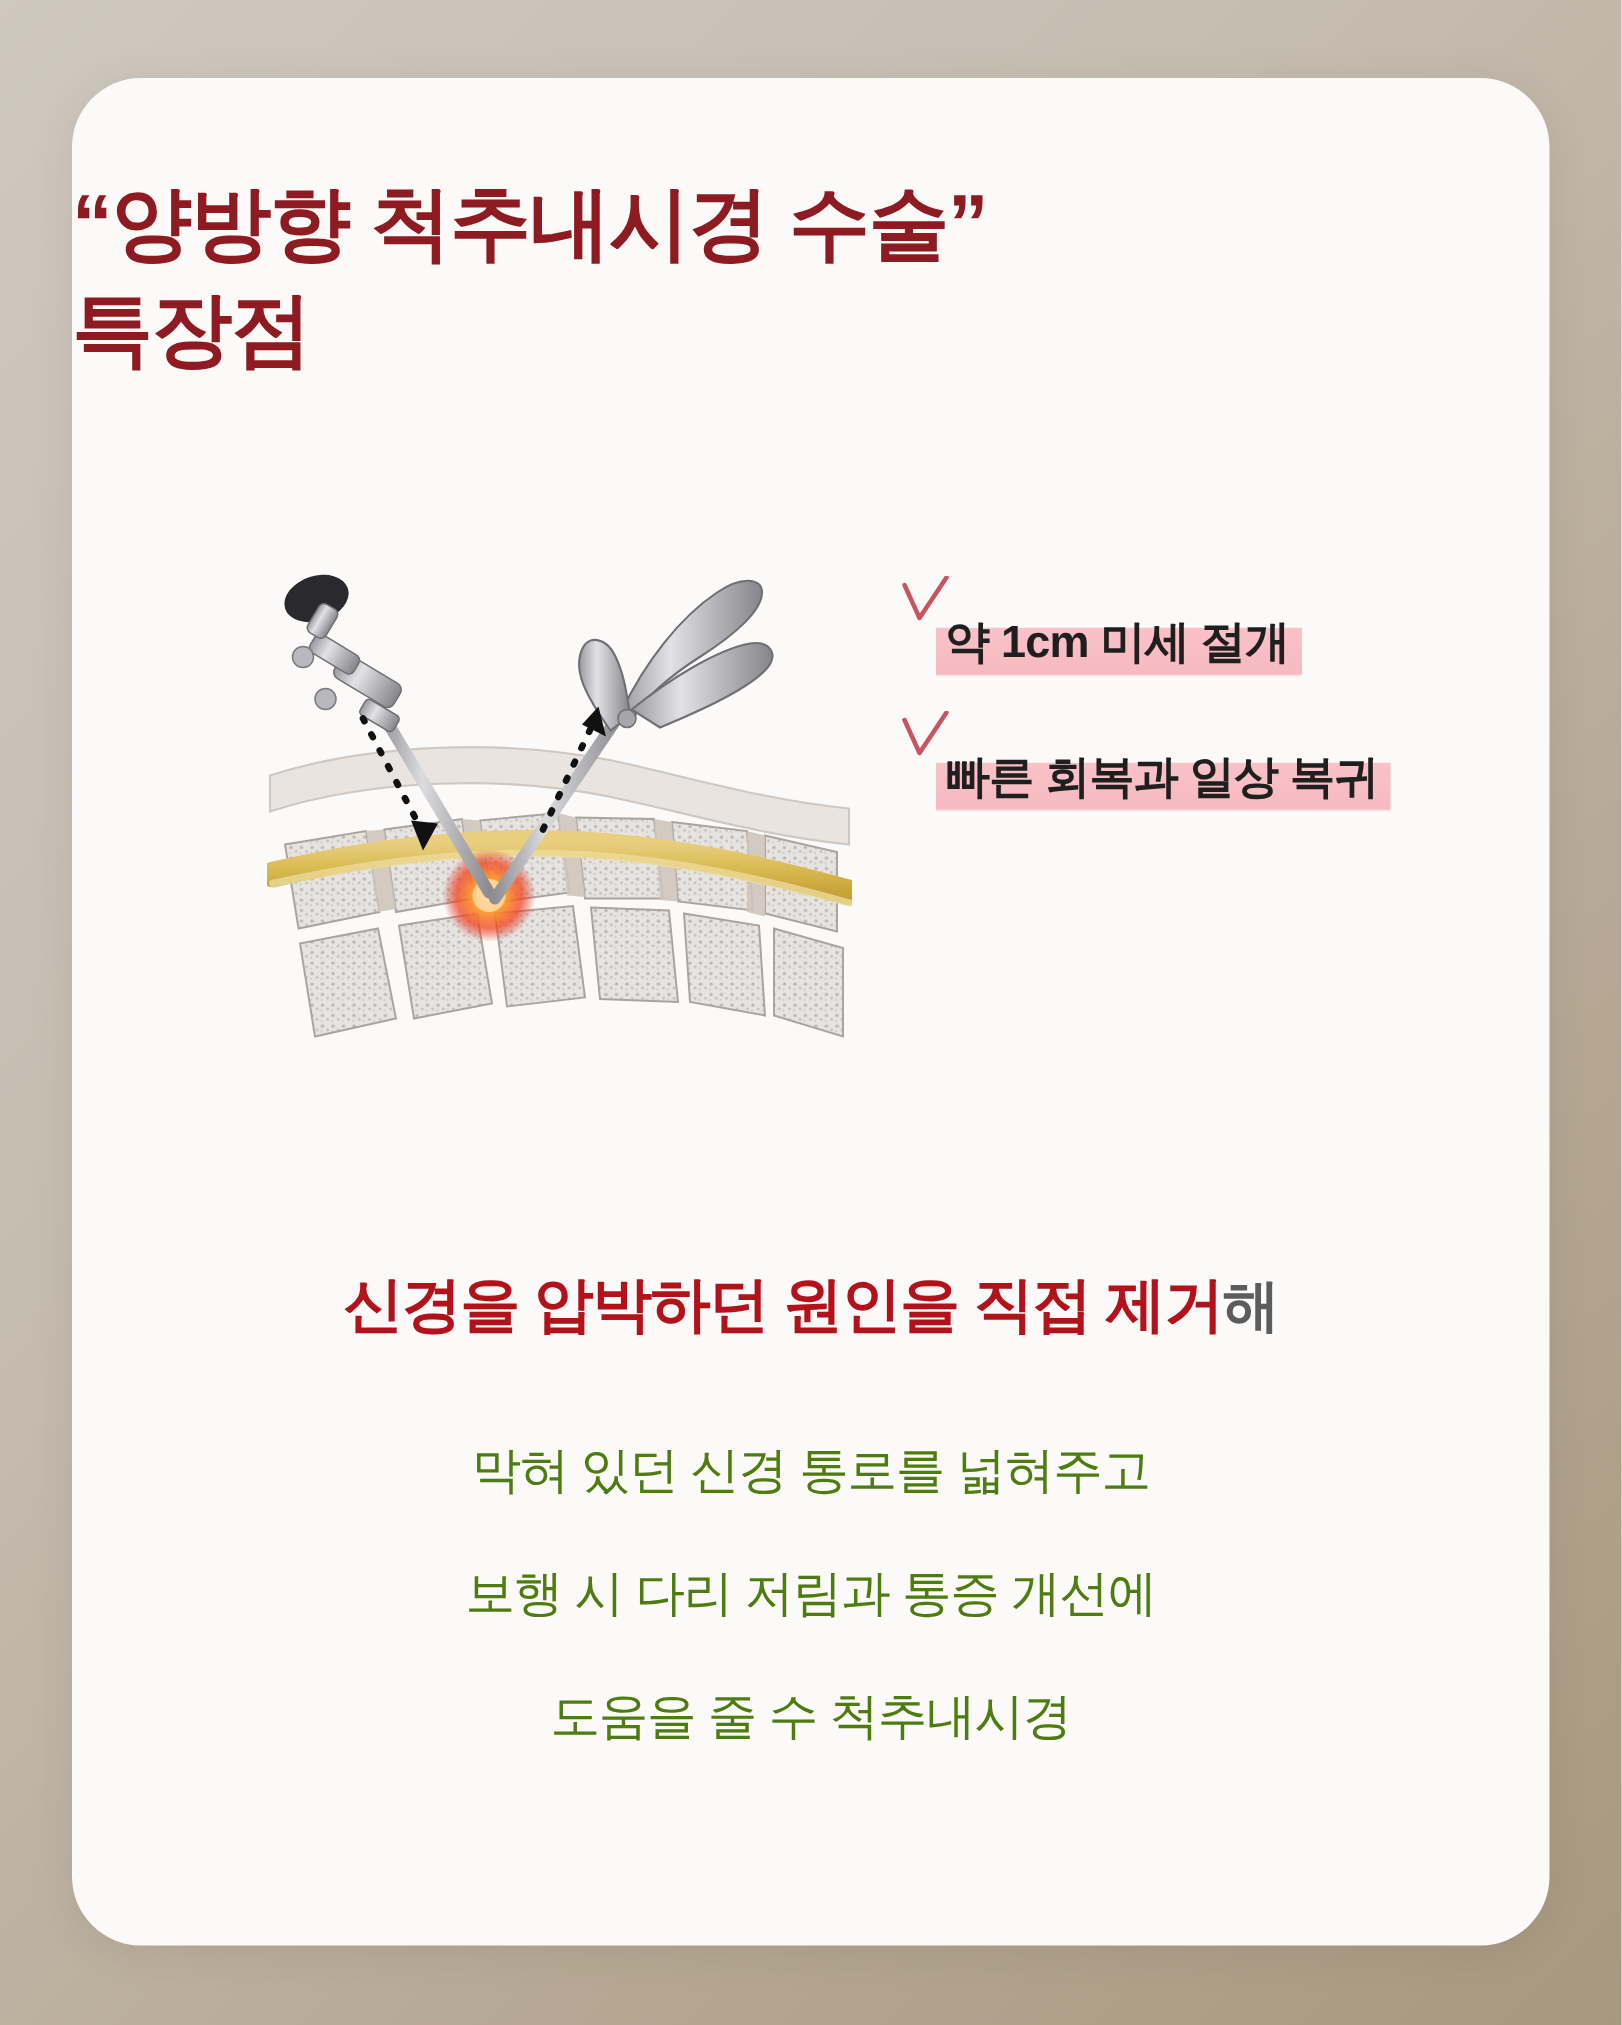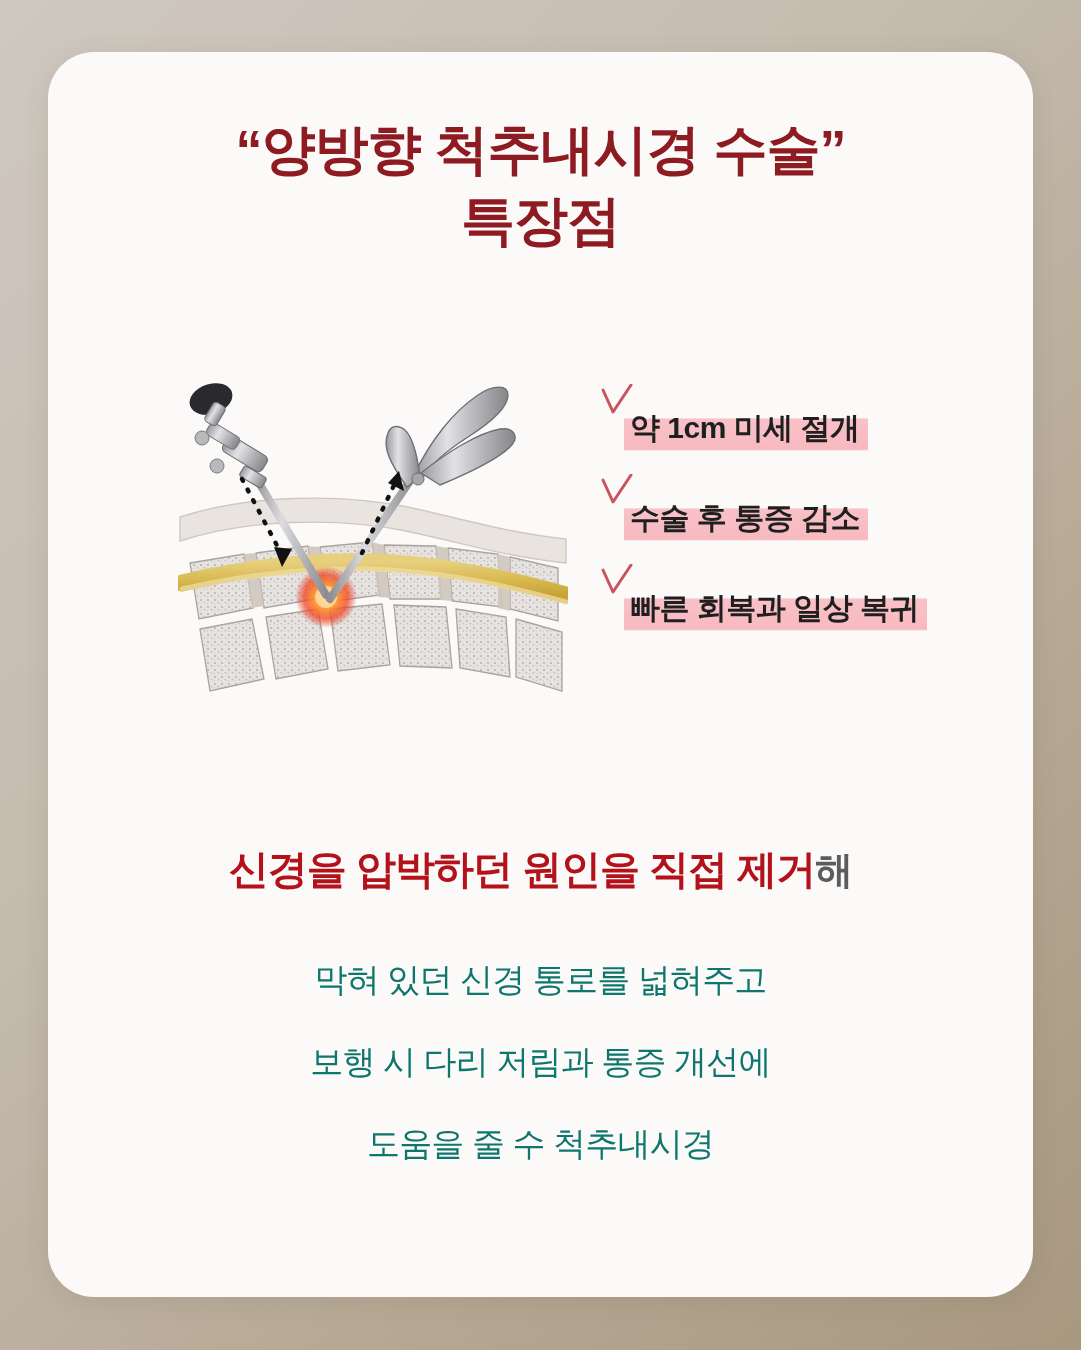--- a/index.html
+++ b/index.html
@@ -29,21 +29,21 @@
     box-shadow: 0 4px 26px rgba(80, 70, 58, 0.12);
     overflow: hidden;
   }
 
   
   .title-block {
     position: absolute;
     top: 62px;
     left: 0;
     width: 985px;
-    text-align: center;
+    text-align: left;
   }
   .title-line {
     color: #8f1b22;
     font-size: 54px;
     font-weight: 800;
     letter-spacing: -1px;
     line-height: 1.32;
     white-space: nowrap;
   }
 
@@ -105,21 +105,21 @@
     margin-bottom: 66px;
     white-space: nowrap;
   }
   .lead .accent {
     color: #b3121b;
     font-size: 40px;
     font-weight: 800;
   }
   .para {
     font-size: 33px;
-    color: #0f766e;
+    color: #4d7c0f;
     font-weight: 500;
     letter-spacing: -0.8px;
     line-height: 1.0;
     margin-bottom: 49px;
     white-space: nowrap;
   }
   .para:last-child { margin-bottom: 0; }
 </style>
 </head>
 <body>
@@ -239,28 +239,20 @@
       <div class="bullet">
         <span class="check">
           <svg width="34" height="34" viewBox="0 0 34 34">
               <path d="M3 6 L13 28 L31 1" fill="none" stroke="#c9545f" stroke-width="3" stroke-linecap="round" stroke-linejoin="round"></path>
             </svg>
         </span>
         <span class="bullet-text hl">약 1cm 미세 절개</span>
       </div>
 
 
-      <div class="bullet">
-        <span class="check">
-          <svg width="34" height="34" viewBox="0 0 34 34">
-              <path d="M3 6 L13 28 L31 1" fill="none" stroke="#c9545f" stroke-width="3" stroke-linecap="round" stroke-linejoin="round"></path>
-            </svg>
-        </span>
-        <span class="bullet-text hl">수술 후 통증 감소</span>
-      </div>
 
       <div class="bullet">
         <span class="check">
           <svg width="34" height="34" viewBox="0 0 34 34">
               <path d="M3 6 L13 28 L31 1" fill="none" stroke="#c9545f" stroke-width="3" stroke-linecap="round" stroke-linejoin="round"></path>
             </svg>
         </span>
         <span class="bullet-text hl">빠른 회복과 일상 복귀</span>
       </div>
 

